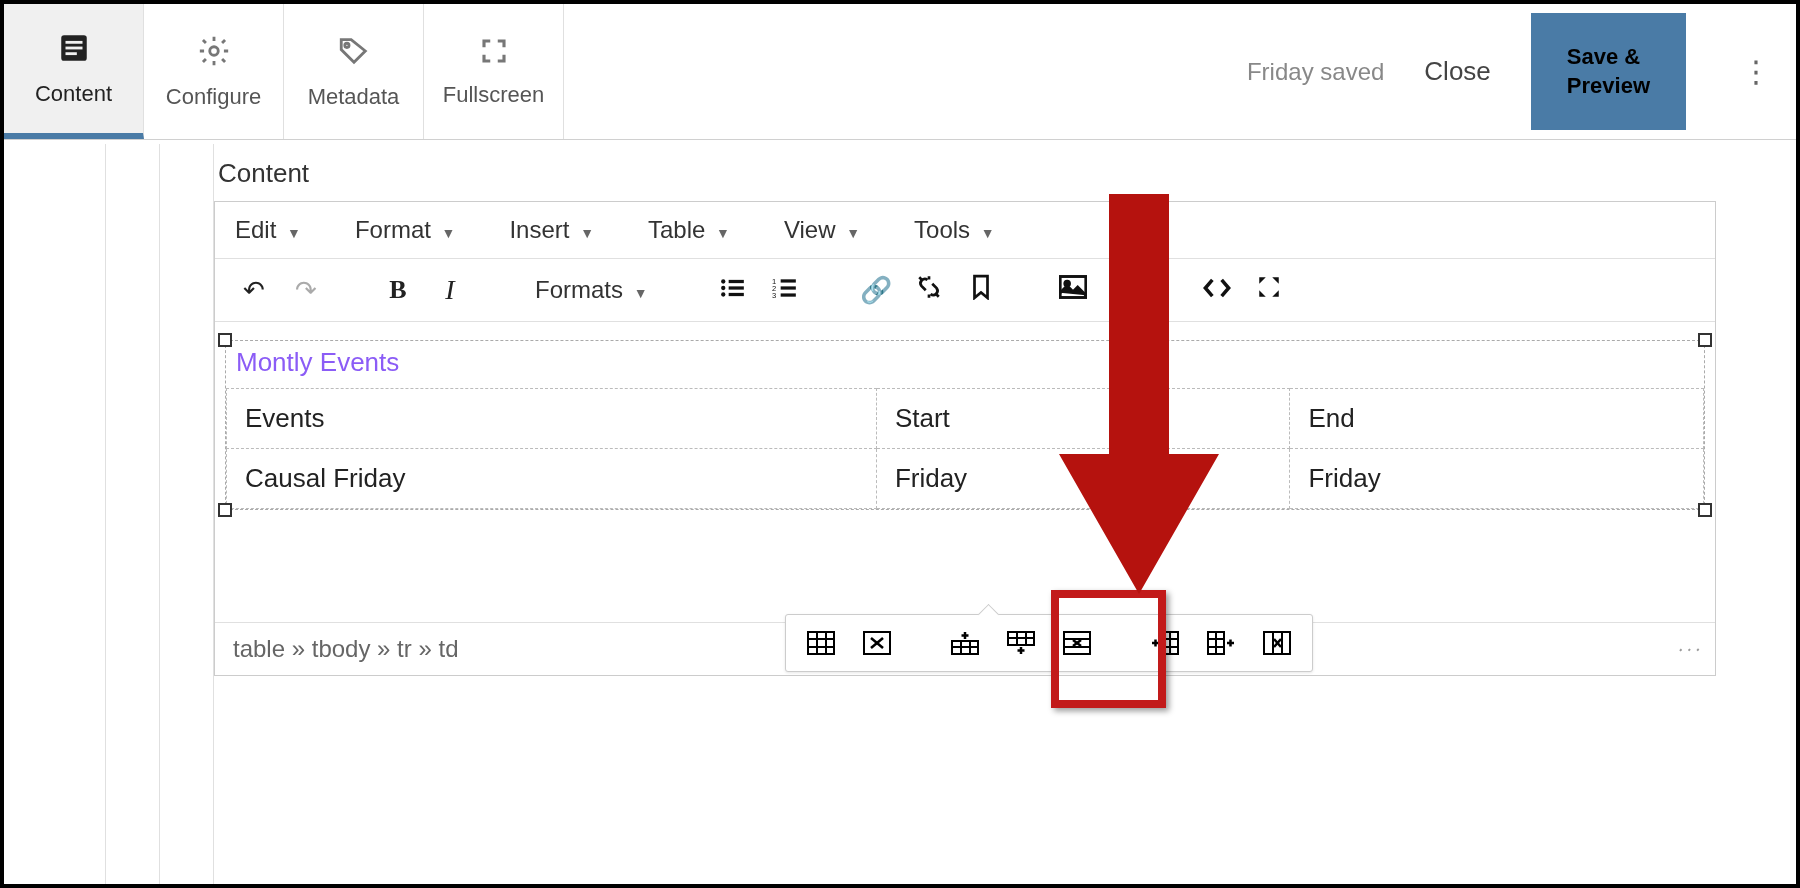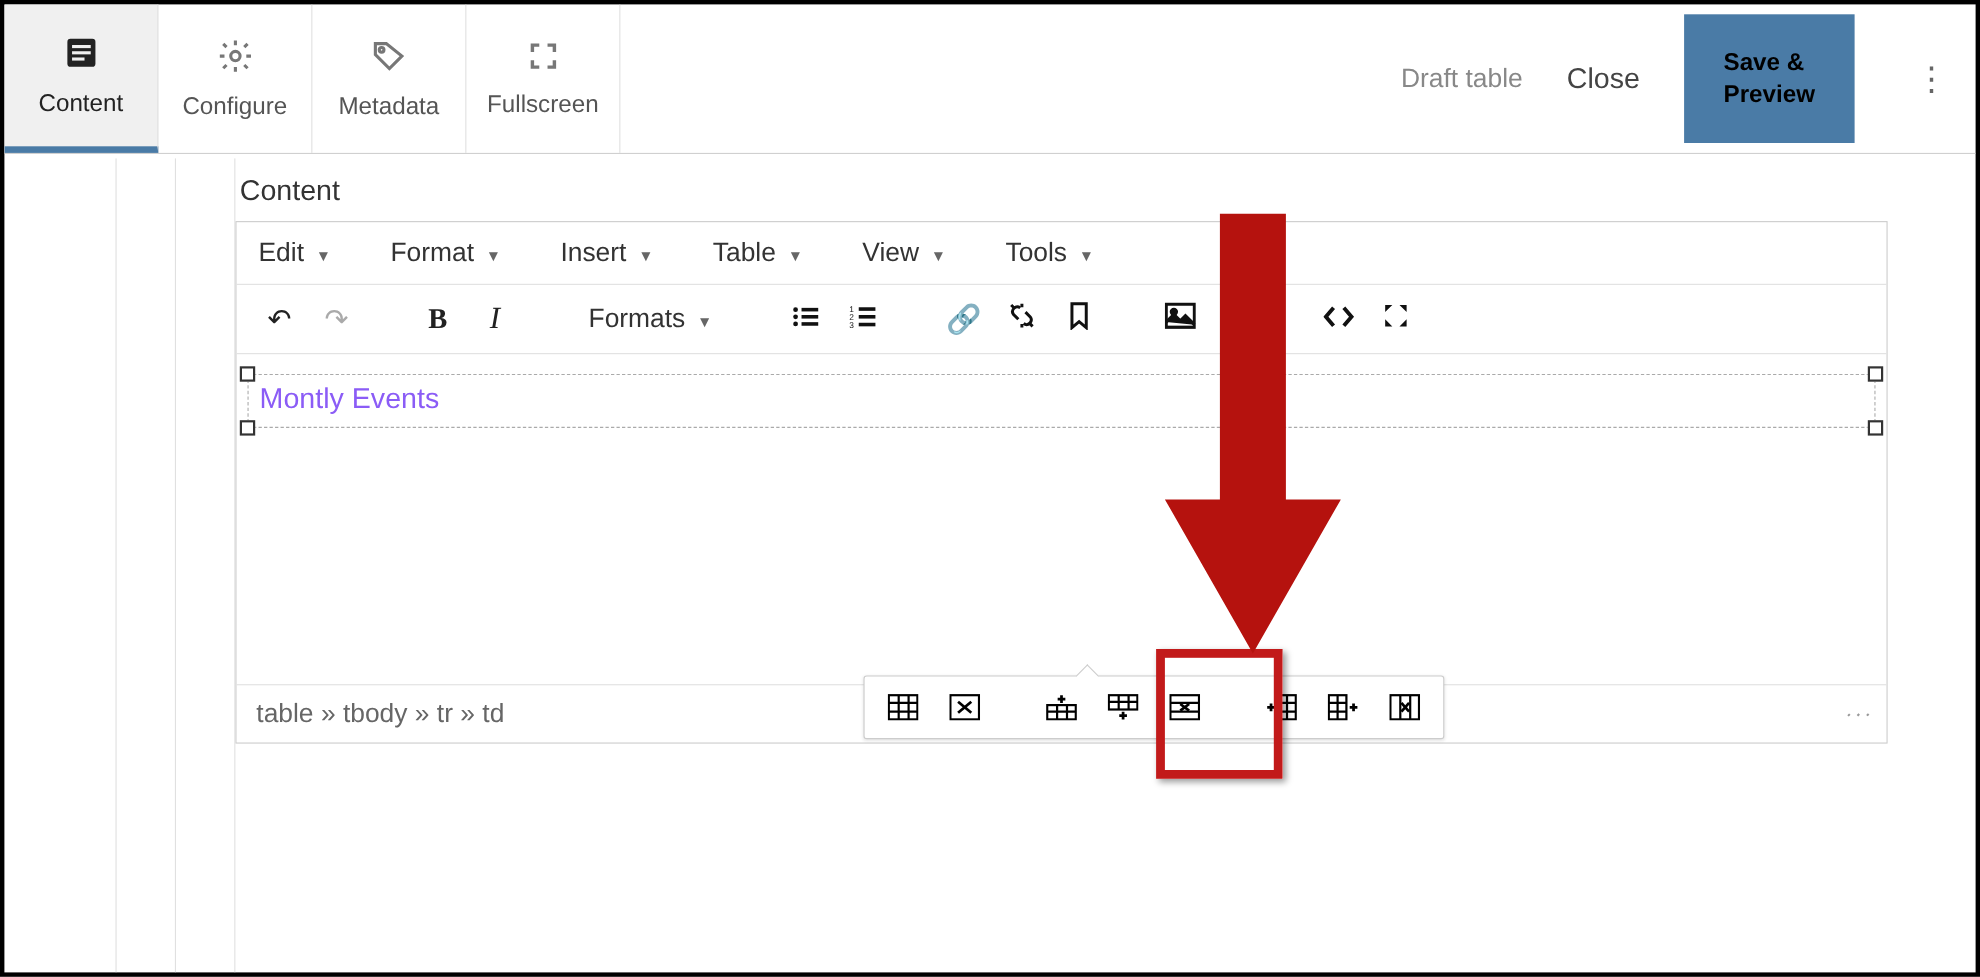--- a/index.html
+++ b/index.html
@@ -113,21 +113,21 @@
         <span class="ticon">
           <svg width="30" height="30" viewBox="0 0 24 24" fill="none" stroke="#777" stroke-width="2.5">
               <path d="M4 9V4h5M20 9V4h-5M4 15v5h5M20 15v5h-5"></path>
             </svg>
         </span>
         <span>Fullscreen</span>
       </div>
     </div>
     <div class="spacer"></div>
     <div class="right-actions">
-      <span class="draft">Draft table</span>
+      <span class="draft">Friday saved</span>
       <span class="close-btn">Close</span>
       <div class="save-btn">
         <span>Save &amp;<br>Preview</span>
       </div>
       <div class="more-btn">
         <span>⋮</span>
       </div>
     </div>
   </div>
 
@@ -234,20 +234,30 @@
 
         <div class="canvas">
           <div class="table-sel">
             <div class="handle tl"></div>
             <div class="handle tr"></div>
             <div class="handle bl"></div>
             <div class="handle br"></div>
             <div class="caption">Montly Events</div>
             <table class="tbl">
               <tbody>
+                  <tr>
+                <td class="c1">Events</td>
+                <td class="c2">Start</td>
+                <td class="c3">End</td>
+              </tr>
+              <tr>
+                <td>Causal Friday</td>
+                <td>Friday</td>
+                <td>Friday</td>
+              </tr>
             </tbody>
               </table>
           </div>
 
           <div class="ctx-toolbar">
             <div class="ctx-btn">
               <svg class="tblicon" viewBox="0 0 28 24">
                   <rect x="1" y="1" width="26" height="22"></rect>
                   <line x1="1" y1="8" x2="27" y2="8"></line>
                   <line x1="1" y1="16" x2="27" y2="16"></line>

